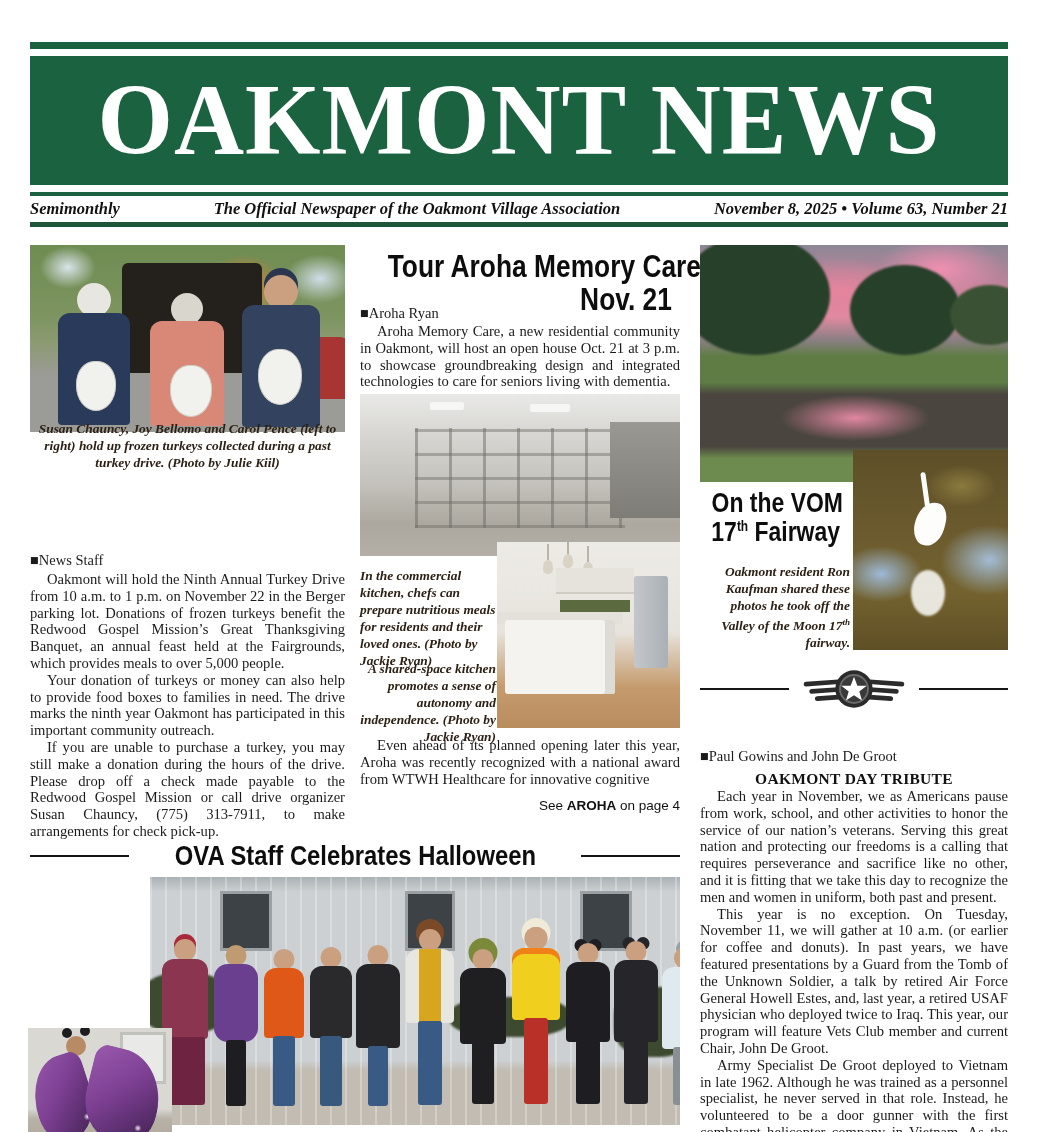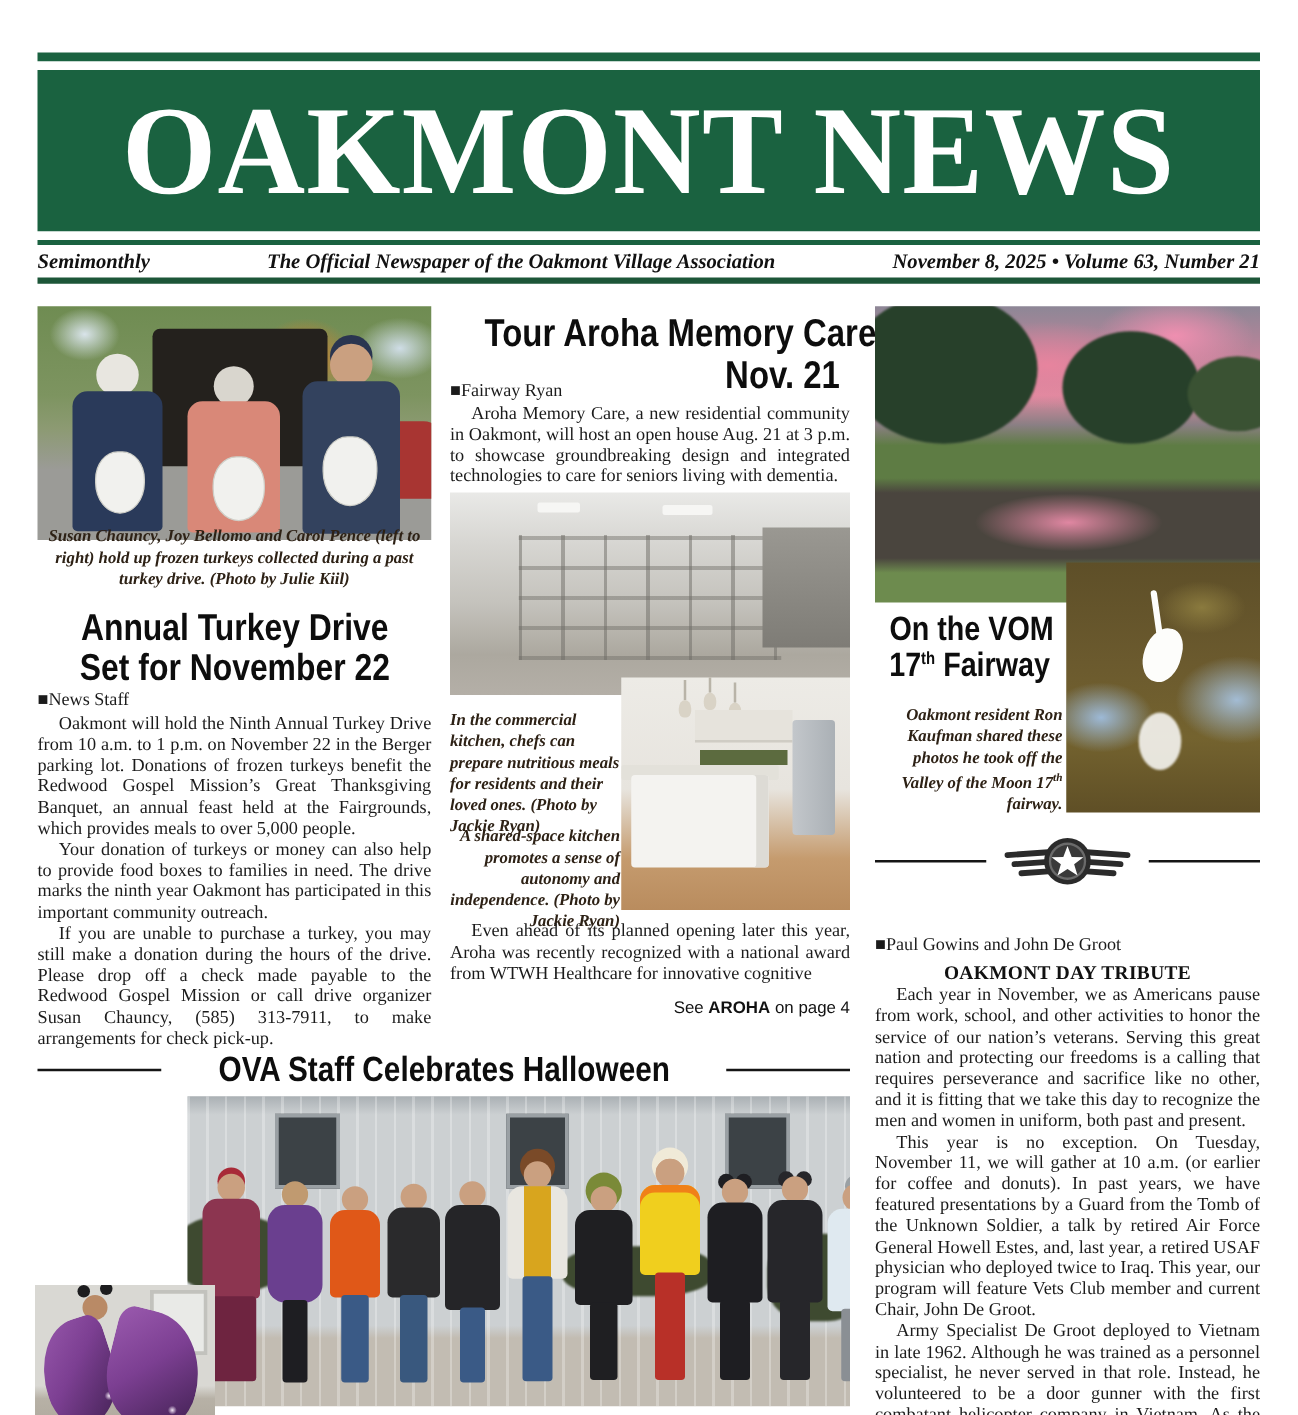--- a/index.html
+++ b/index.html
@@ -140,38 +140,34 @@
       <div class="torso" style="top:28px;height:105px;background:#d98878;"></div>
       <div class="bag" style="left:20px;top:72px;width:40px;height:50px;"></div>
     </div>
     <div class="person" style="left:212px;top:30px;width:78px;height:155px;">
       <div class="head" style="top:0;width:34px;height:34px;background:#caa080;box-shadow:0 -7px 0 #2a3550;"></div>
       <div class="torso" style="top:30px;height:122px;background:#33425e;"></div>
       <div class="bag" style="left:16px;top:74px;width:42px;height:54px;"></div>
     </div>
   </div>
   <div class="abs caption" style="left:30px;top:420px;width:315px;text-align:center;">Susan Chauncy, Joy Bellomo and Carol Pence (left to right) hold up frozen turkeys collected during a past turkey drive. (Photo by Julie Kiil)</div>
-  <div class="abs headline" style="left:30px;top:487px;width:315px;font-size:30px;">
-    <span class="cond">Annual Turkey Drive</span><br>
-    <span class="cond">Set for November 22</span>
-  </div>
   <div class="abs byline" style="left:30px;top:552px;width:315px;">■News Staff</div>
   <div class="abs body-text" style="left:30px;top:571px;width:315px;">
     <p>Oakmont will hold the Ninth Annual Turkey Drive from 10 a.m. to 1 p.m. on November 22 in the Berger parking lot. Donations of frozen turkeys benefit the Redwood Gospel Mission’s Great Thanksgiving Banquet, an annual feast held at the Fairgrounds, which provides meals to over 5,000 people.</p>
     <p>Your donation of turkeys or money can also help to provide food boxes to families in need. The drive marks the ninth year Oakmont has participated in this important community outreach.</p>
-    <p>If you are unable to purchase a turkey, you may still make a donation during the hours of the drive. Please drop off a check made payable to the Redwood Gospel Mission or call drive organizer Susan Chauncy, (585) 313-7911, to make arrangements for check pick-up.</p>
+    <p>If you are unable to purchase a turkey, you may still make a donation during the hours of the drive. Please drop off a check made payable to the Redwood Gospel Mission or call drive organizer Susan Chauncy, (775) 313-7911, to make arrangements for check pick-up.</p>
   </div>
 
   <div class="abs headline" style="left:360px;top:250px;width:320px;font-size:31px;text-align:right;">
     <span class="cond">Tour Aroha Memory Care</span><br>
     <span class="cond">Nov. 21</span>
   </div>
-  <div class="abs byline" style="left:360px;top:305px;width:320px;">■Fairway Ryan</div>
+  <div class="abs byline" style="left:360px;top:305px;width:320px;">■Aroha Ryan</div>
   <div class="abs body-text" style="left:360px;top:323px;width:320px;">
-    <p>Aroha Memory Care, a new residential community in Oakmont, will host an open house Aug. 21 at 3 p.m. to showcase groundbreaking design and integrated technologies to care for seniors living with dementia.</p>
+    <p>Aroha Memory Care, a new residential community in Oakmont, will host an open house Oct. 21 at 3 p.m. to showcase groundbreaking design and integrated technologies to care for seniors living with dementia.</p>
   </div>
   <div class="abs photo kitchen1">
     <div class="k1-light" style="left:70px;top:8px;width:34px;"></div>
     <div class="k1-light" style="left:170px;top:10px;width:40px;"></div>
     <div class="racks"></div>
     <div class="k1-right"></div>
   </div>
   <div class="abs caption" style="left:358px;top:660px;width:138px;text-align:right;">A shared-space kitchen promotes a sense of autonomy and independence. (Photo by Jackie Ryan)</div>
   <div class="abs caption" style="left:360px;top:567px;width:136px;">In the commercial kitchen, chefs can prepare nutritious meals for residents and their loved ones. (Photo by Jackie Ryan)</div>
   <div class="abs photo kitchen2">

